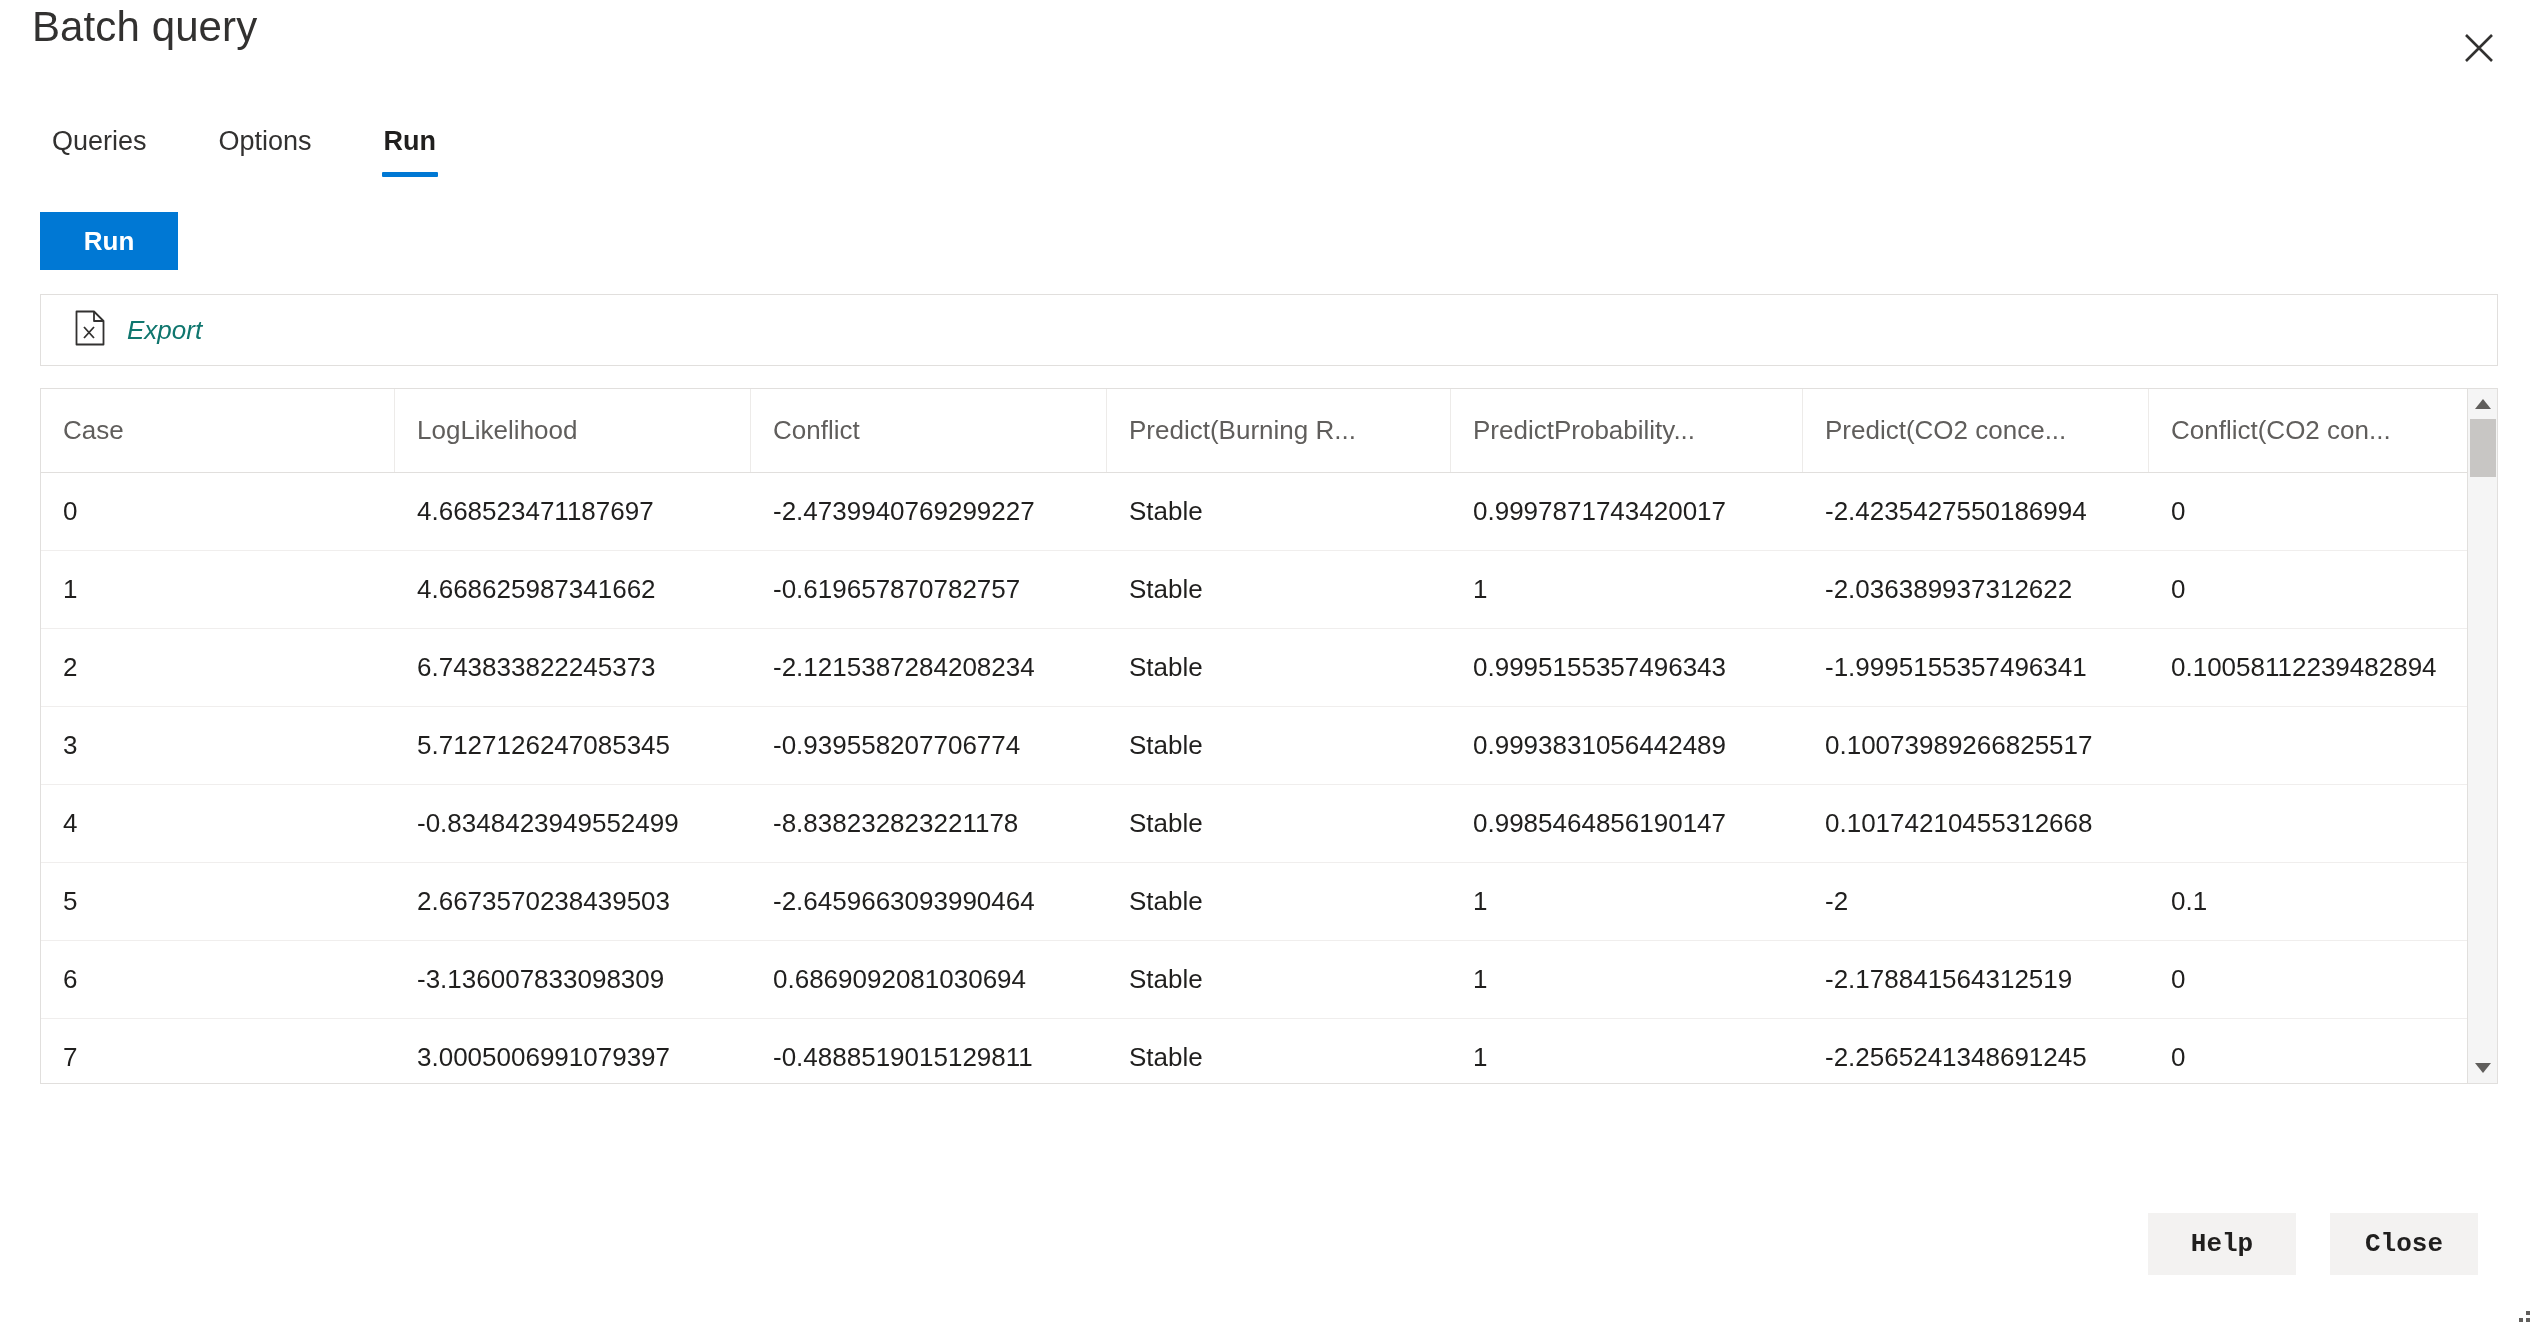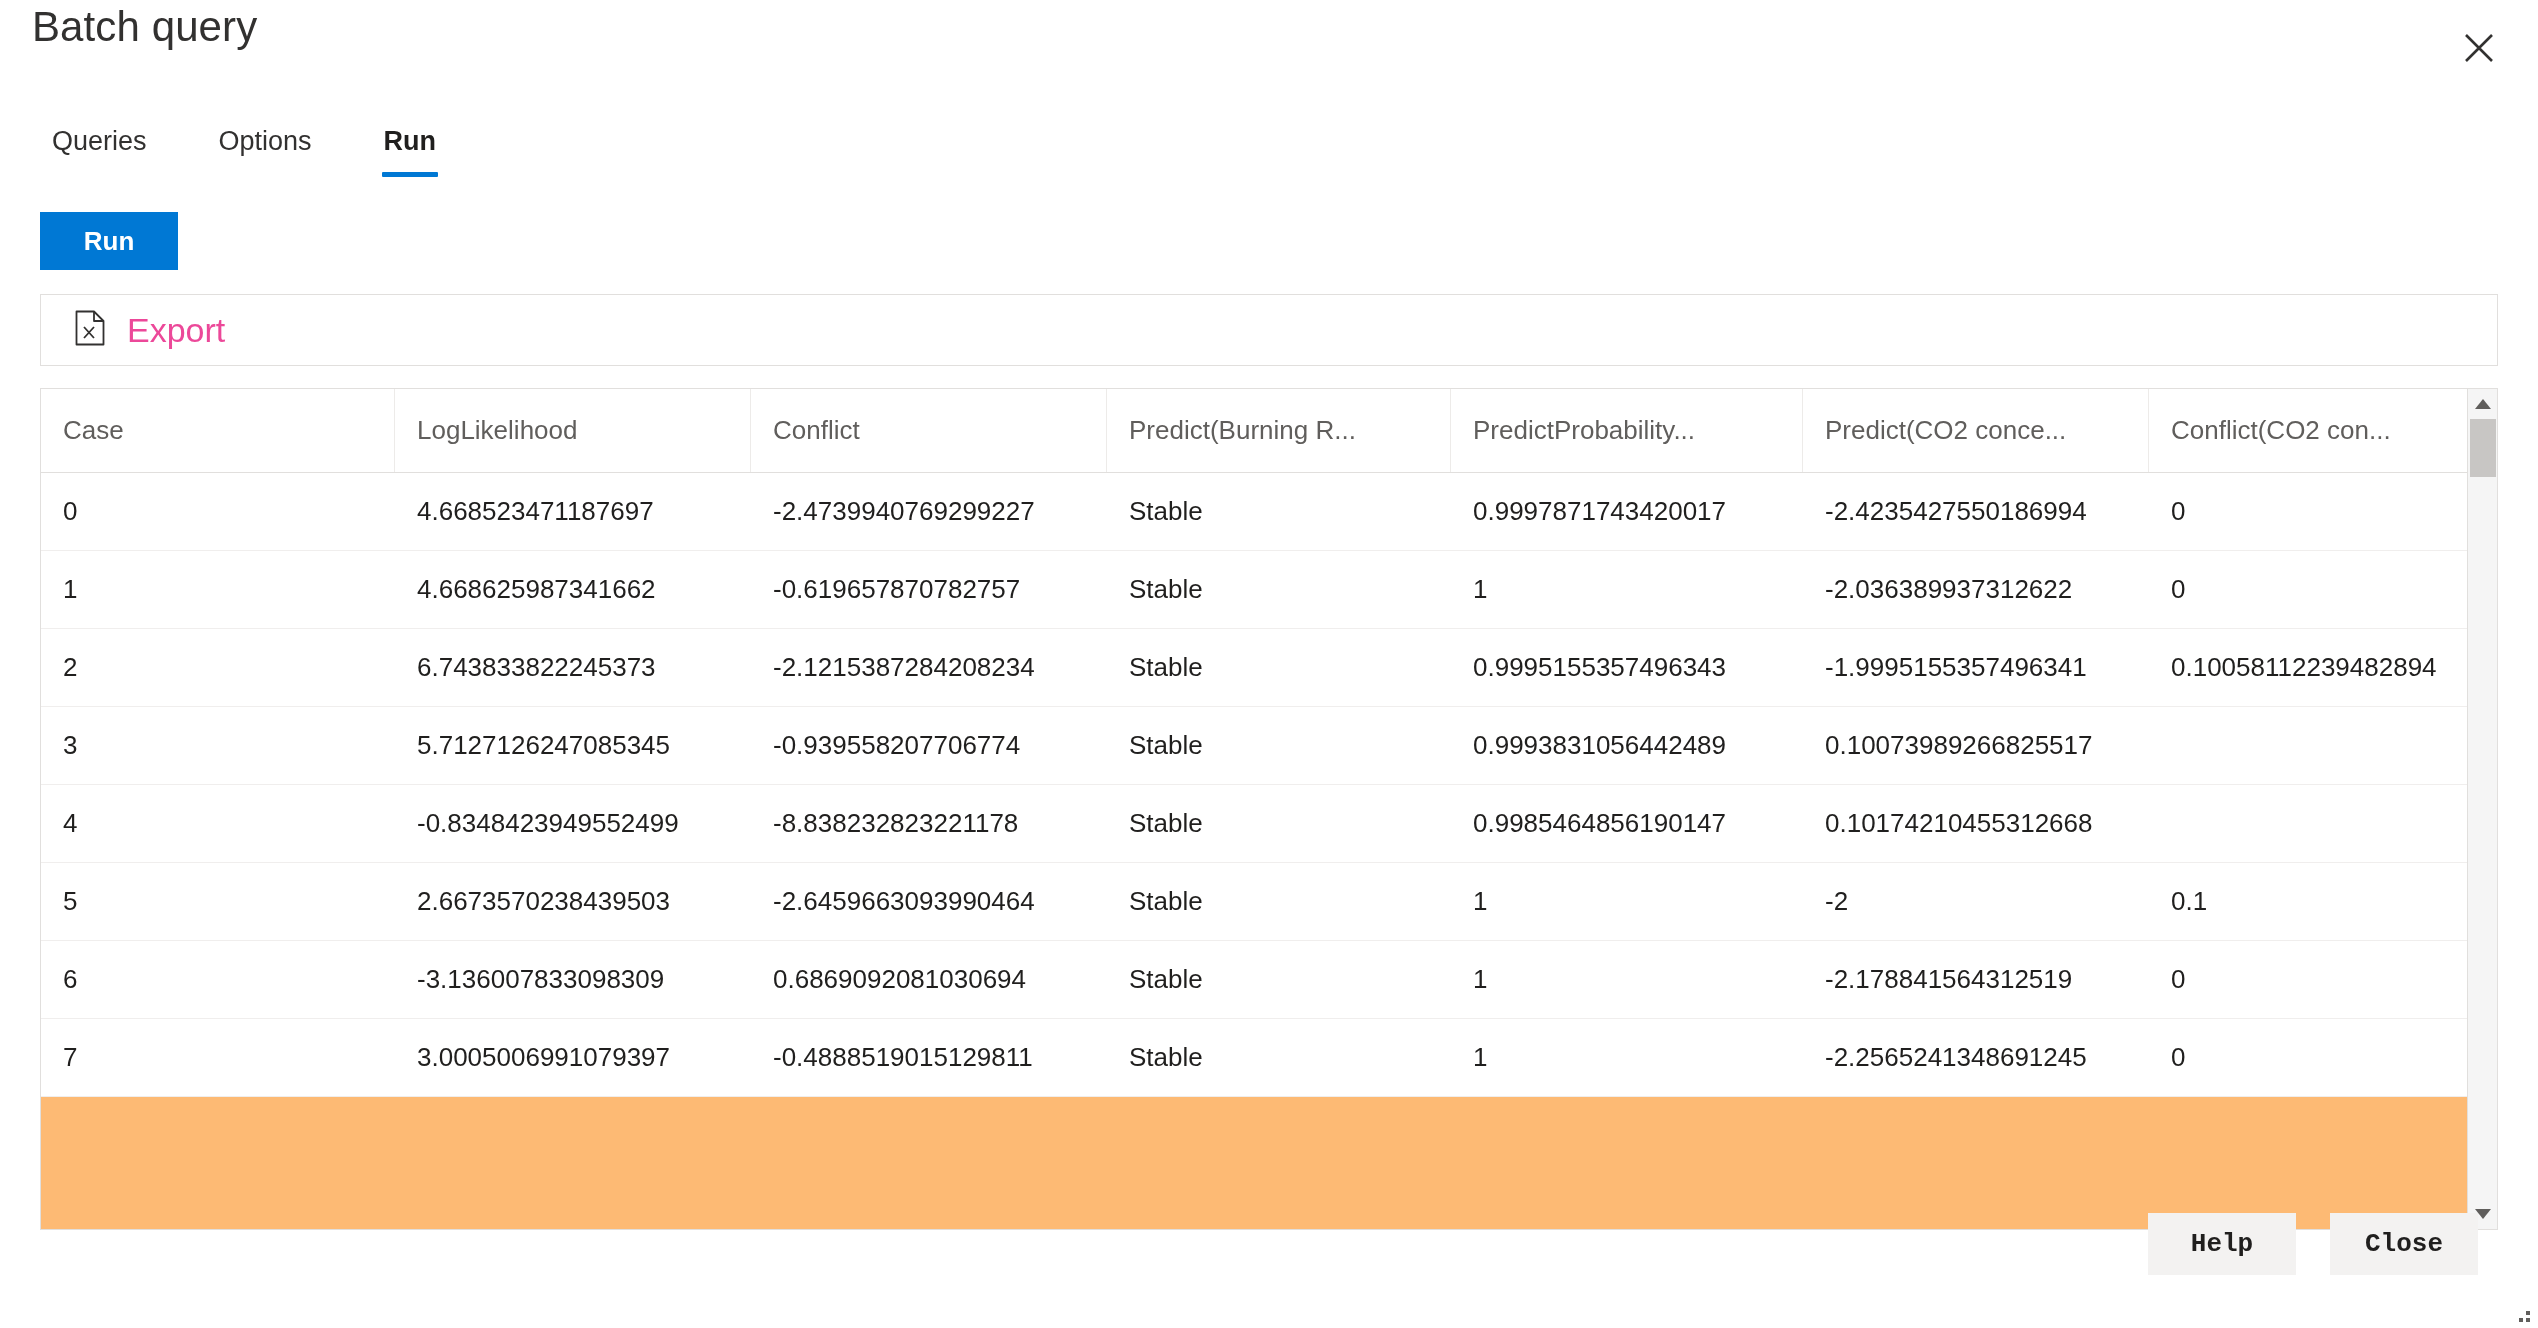--- a/index.html
+++ b/index.html
@@ -125,31 +125,32 @@
   }
   .toolbar-item {
     display: flex;
     align-items: center;
     gap: 22px;
     padding: 6px 14px;
     cursor: pointer;
     height: 56px;
   }
   .toolbar-item .label {
-    font-size: 34px;
-    color: #ec4899;
+    font-size: 26px;
+    color: #0f766e;
+    font-style: italic;
   }
   .export-icon { display: block; }
 
   
   .grid-wrap {
     margin-top: 22px;
     border: 1px solid #e1dfdd;
     flex: 0 0 auto;
-    height: 842px;
+    height: 696px;
     display: flex;
     flex-direction: row;
     background: #fdba74;
     overflow: hidden;
   }
   .grid-main {
     flex: 1 1 auto;
     display: flex;
     flex-direction: column;
     min-width: 0;

